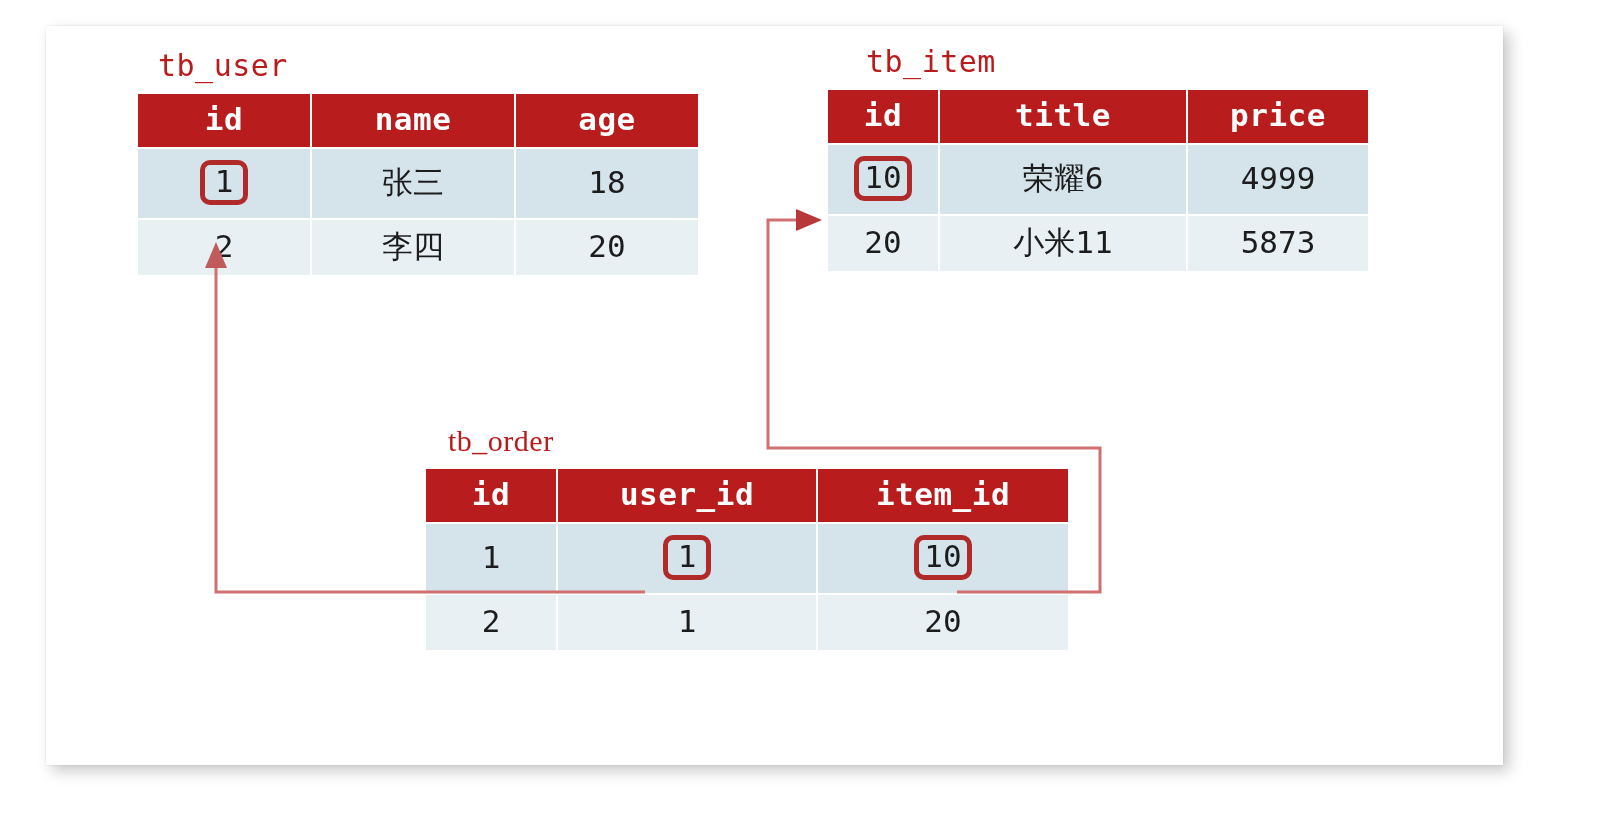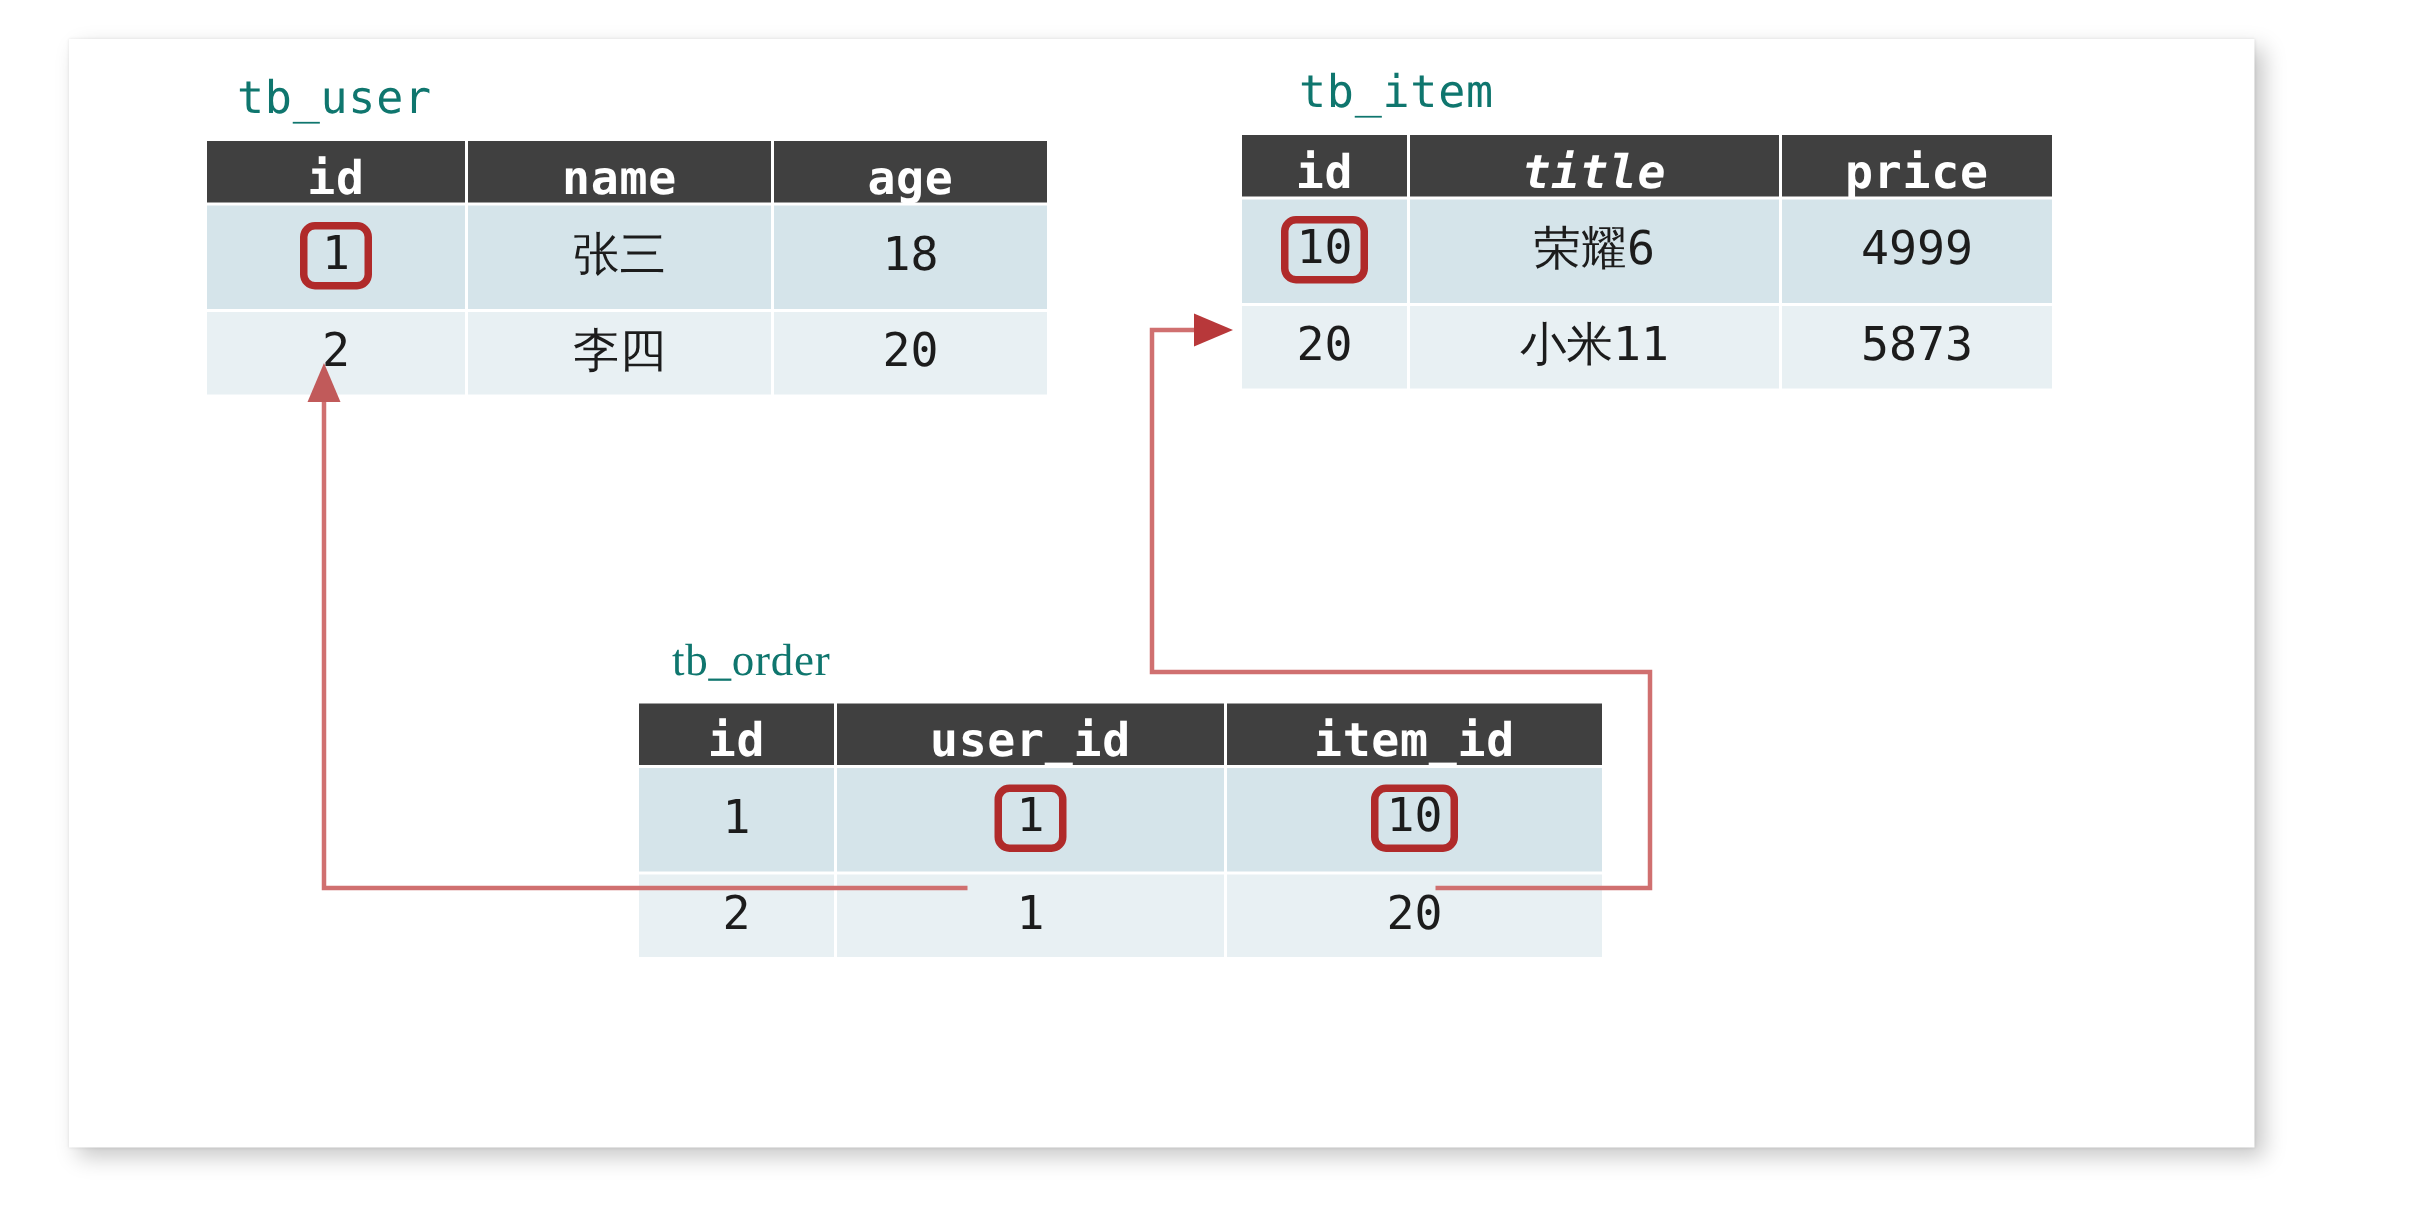--- a/index.html
+++ b/index.html
@@ -32,40 +32,40 @@
   }
 
   
   .tbl-wrap {
     position: absolute;
   }
 
   .tbl-title {
     font-family: "DejaVu Sans Mono", monospace;
     font-size: 30px;
-    color: #0f766e;
+    color: #b91c1c;
     letter-spacing: 0.5px;
     white-space: nowrap;
     margin-bottom: 9px;
   }
 
   table.dbt {
     border-collapse: separate;
     border-spacing: 2px;
     table-layout: fixed;
   }
 
   table.dbt th {
-    background: #404040;
+    background: #b91c1c;
     color: #ffffff;
     font-family: "DejaVu Sans Mono", monospace;
     font-size: 31px;
     font-weight: bold;
     text-align: center;
-    padding: 10px 4px 0 4px;
+    padding: 10px 4px 12px 4px;
     letter-spacing: 0.5px;
     line-height: 1;
   }
 
   table.dbt td {
     font-family: "DejaVu Sans Mono", monospace;
     font-size: 31px;
     color: #1c1c1c;
     text-align: center;
     padding: 11px 4px 13px 4px;
@@ -132,21 +132,21 @@
       </tbody>
     </table>
   </div>
 
   <div class="tbl-wrap" style="left:826px; top:44px;">
     <div class="tbl-title" style="margin-left:40px;">tb_item</div>
     <table class="dbt">
       <thead>
         <tr>
           <th style="width:102px;">id</th>
-          <th style="width:238px;font-style:italic;">title</th>
+          <th style="width:238px;">title</th>
           <th style="width:172px;margin-top:39px;">price</th>
         </tr>
       </thead>
       <tbody>
         <tr class="row-odd">
           <td>
             <span class="hl" style="padding:1px 5px 3px 5px;">10</span>
           </td>
           <td>荣耀6</td>
           <td>4999</td>

